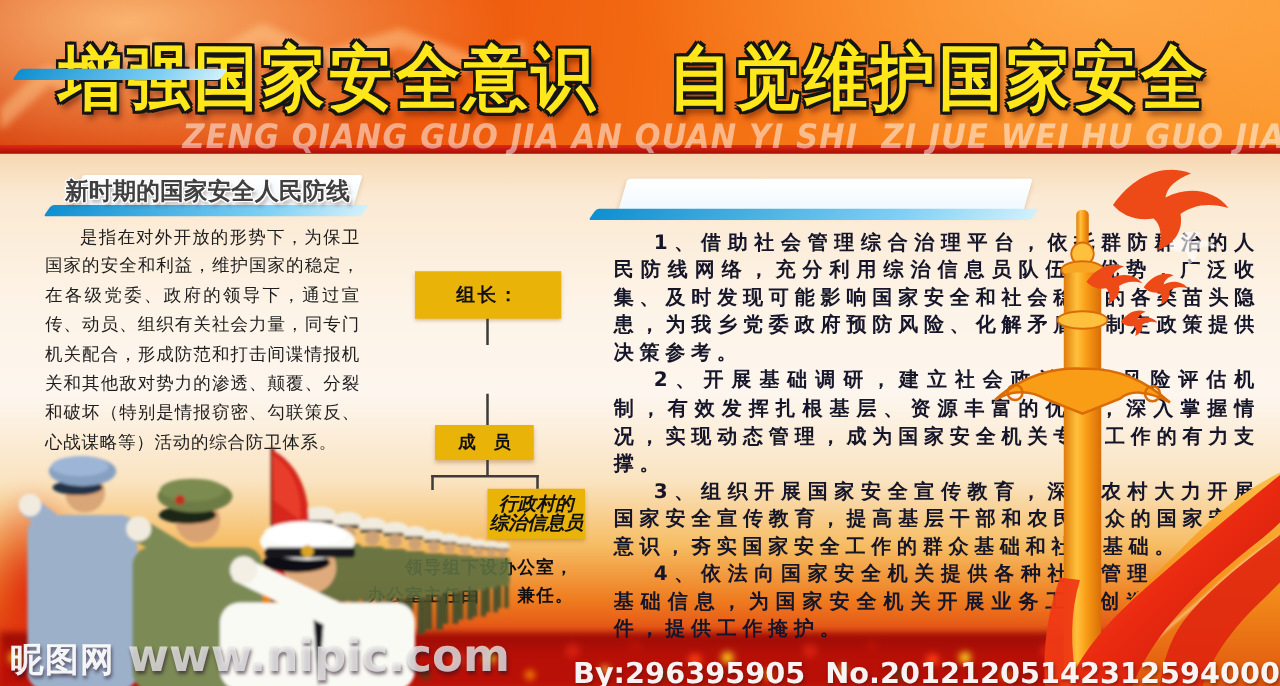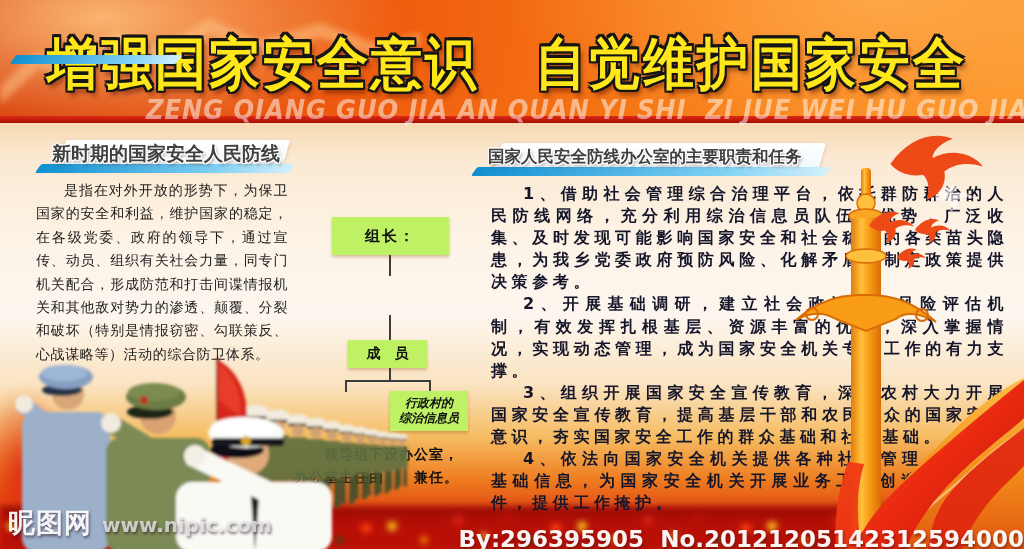--- a/index.html
+++ b/index.html
@@ -79,44 +79,44 @@
   .body-left{position:absolute;left:36px;top:179px;width:252px;z-index:2;
     font-size:14px;line-height:23.4px;letter-spacing:.6px;font-weight:400;
     color:#1d1d1d;text-align:justify;text-indent:2em;}
   .body-right{position:absolute;left:491px;top:183px;width:517px;z-index:2;
     font-size:16px;line-height:22.1px;letter-spacing:4.6px;font-weight:700;
     color:#16162a;text-align:justify;}
   .body-right p{margin:0;text-indent:2em;}
 
   
   .org{position:absolute;inset:0;z-index:2;}
-  .obox{position:absolute;background:#bef264;color:#111;font-weight:900;
+  .obox{position:absolute;background:#eab308;color:#111;font-weight:900;
     display:flex;align-items:center;justify-content:center;text-align:center;
     box-shadow:0 2px 3px rgba(150,80,10,.35);}
   .ob-leader{left:332px;top:217px;width:117px;height:38px;font-size:15px;letter-spacing:2px;}
   .ob-deputy{left:332px;top:276px;width:117px;height:39px;font-size:15px;letter-spacing:2px;}
   .ob-members{left:348px;top:340px;width:79px;height:28px;font-size:14px;}
   .ob-bl{left:305px;top:392px;width:80px;height:38px;font-size:11.5px;font-style:italic;}
-  .ob-br{left:390px;top:391px;width:78px;height:40px;font-size:12px;font-style:italic;
+  .ob-br{left:390px;top:391px;width:78px;height:40px;font-size:15px;font-style:italic;
     white-space:pre-line;line-height:15px;}
   .ln{position:absolute;background:#3c3c3c;}
   .org-note{position:absolute;left:294px;top:444px;width:188px;z-index:2;
     font-size:14px;font-weight:700;color:#101010;line-height:20px;letter-spacing:1px;}
   .org-note .n1{padding-left:30px;}
   .org-note .n2{margin-top:3px;}
 
   
   .soldiers{position:absolute;left:-6px;top:350px;width:470px;height:200px;z-index:3;}
   .right-deco{position:absolute;left:780px;top:118px;width:244px;height:431px;z-index:2;}
 
   
   .wm{position:absolute;z-index:6;color:#fff;font-weight:900;}
   .wm-site{left:8px;top:505px;font-size:27px;letter-spacing:1px;
     color:rgba(255,255,255,.93);text-shadow:1px 2px 3px rgba(40,20,40,.6);}
-  .wm-site .url{color:rgba(235,235,235,.78);font-size:20px;margin-left:10px;letter-spacing:0;}
+  .wm-site .url{color:rgba(235,235,235,.78);font-size:36px;margin-left:10px;letter-spacing:0;}
   .wm-credit{right:0;top:510px;font-size:23px;letter-spacing:0;
     color:rgba(255,255,255,.95);text-shadow:1px 2px 3px rgba(90,20,10,.65);white-space:pre;margin-top:16px;}
 </style>
 </head>
 <body>
 
 <div class="stage">
 
   <div class="banner">
     <svg class="wallhint" width="420" height="118" viewBox="0 0 420 118">
@@ -159,21 +159,20 @@
     <div class="ln" style="left:429px;top:380px;width:2px;height:11px;"></div>
   </div>
   <div class="org-note">
     <div class="n1">领导组下设办公室，</div>
     <div class="n2">办公室主任由　　兼任。</div>
   </div>
 
   <div class="hdr hdr-right">
     <div class="white"></div>
     <div class="sw"></div>
-    <span class="t">国家人民安全防线办公室的主要职责和任务</span>
   </div>
   <div class="body-right">
     <p>1、借助社会管理综合治理平台，依托群防群治的人民防线网络，充分利用综治信息员队伍的优势，广泛收集、及时发现可能影响国家安全和社会稳定的各类苗头隐患，为我乡党委政府预防风险、化解矛盾、制定政策提供决策参考。</p>
     <p>2、开展基础调研，建立社会政治稳定风险评估机制，有效发挥扎根基层、资源丰富的优势，深入掌握情况，实现动态管理，成为国家安全机关专门工作的有力支撑。</p>
     <p>3、组织开展国家安全宣传教育，深入农村大力开展国家安全宣传教育，提高基层干部和农民群众的国家安全意识，夯实国家安全工作的群众基础和社会基础。</p>
     <p>4、依法向国家安全机关提供各种社会管理、服务、基础信息，为国家安全机关开展业务工作创造必要地条件，提供工作掩护。</p>
   </div>
 
   <svg class="right-deco" viewBox="780 118 244 431" width="244" height="431">
     <defs>

